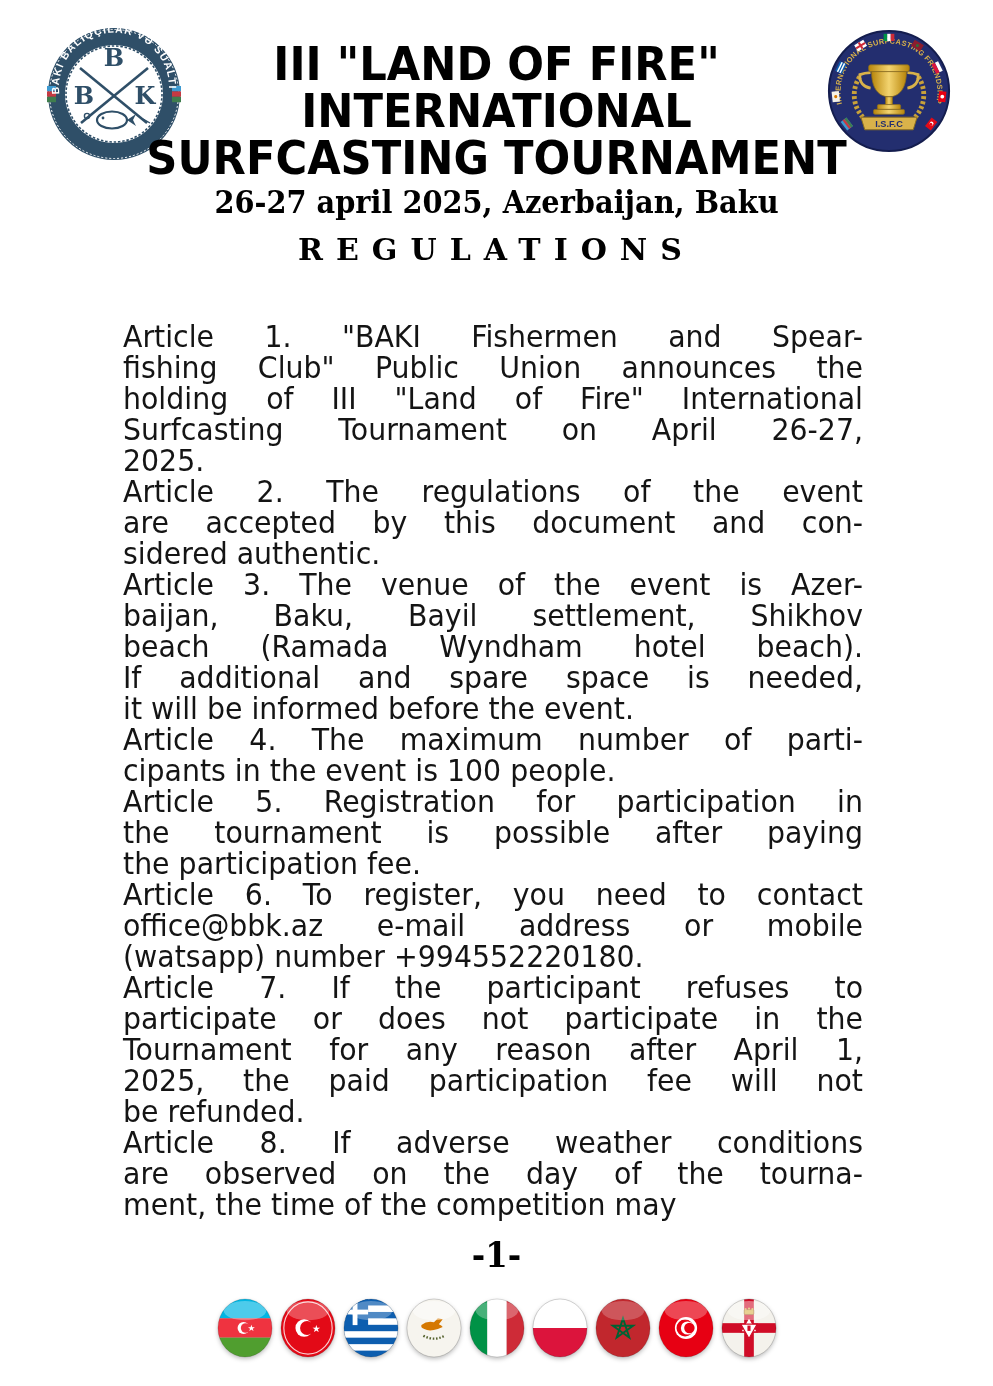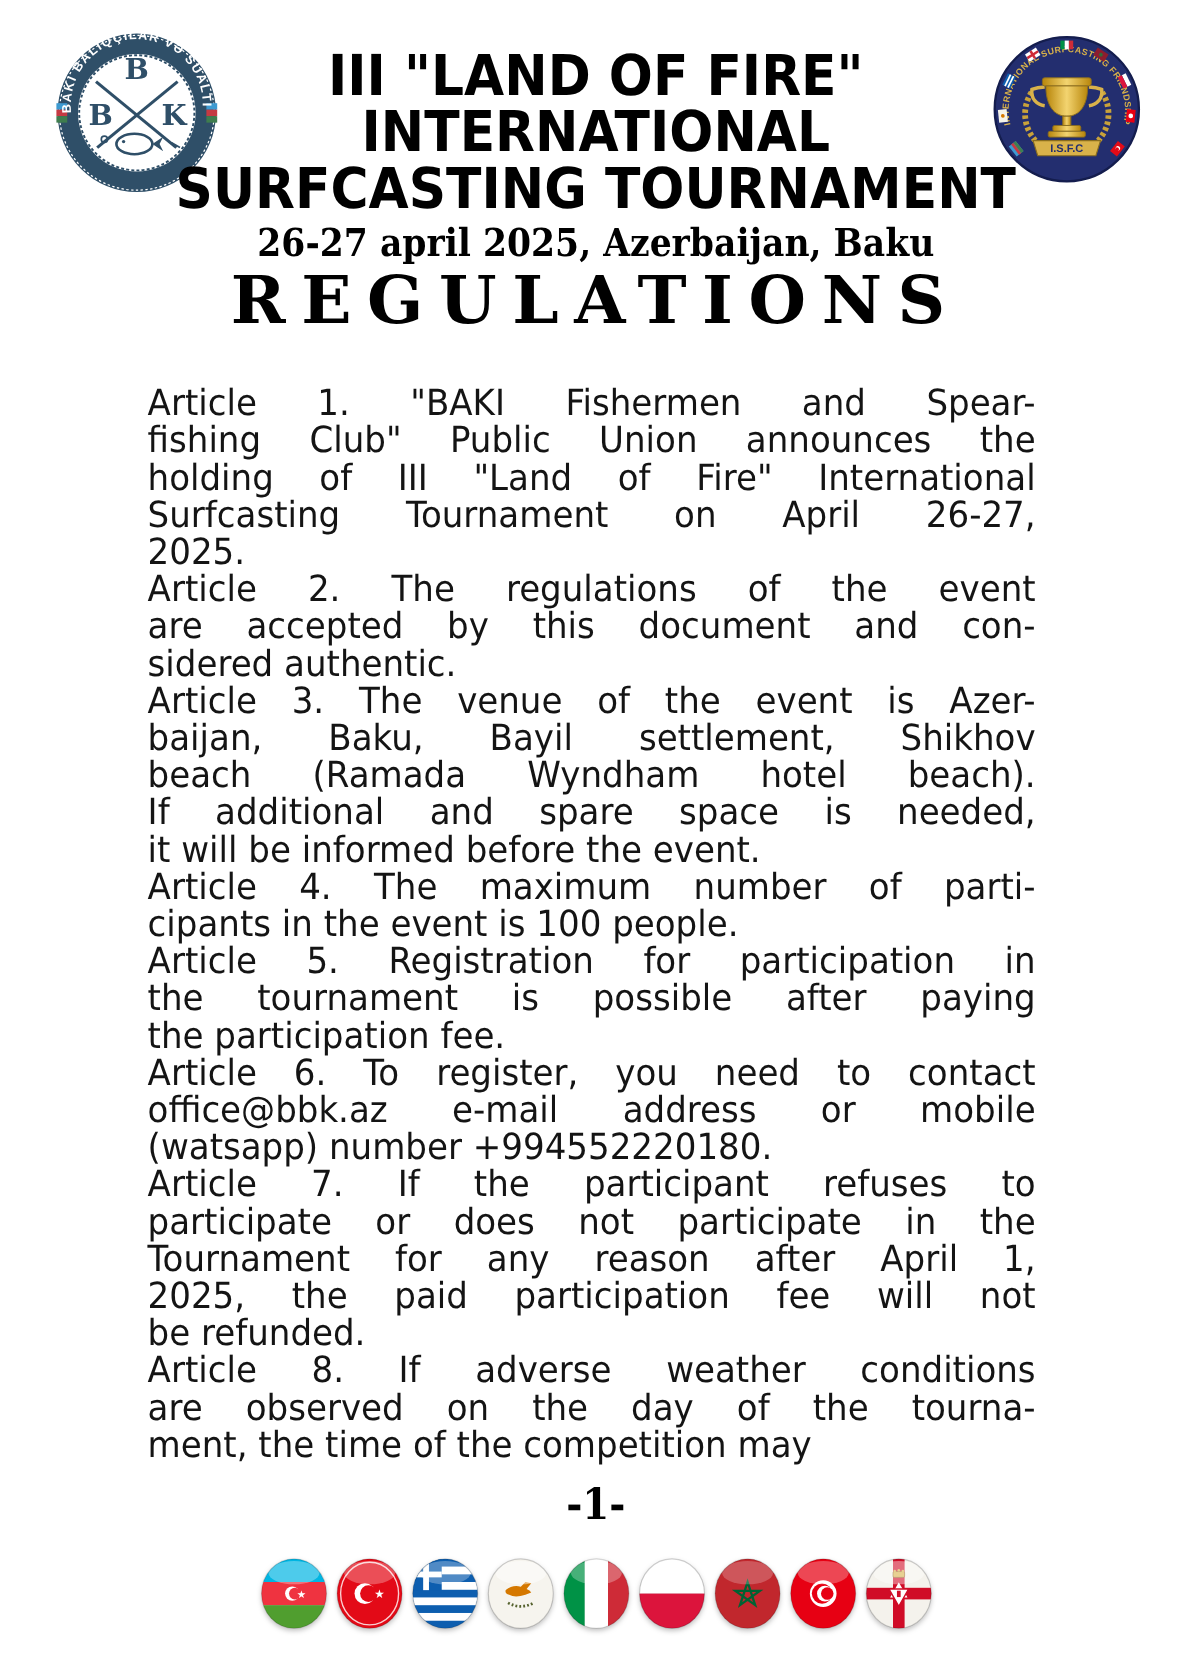--- a/index.html
+++ b/index.html
@@ -19,21 +19,21 @@
     font-size:47px; line-height:47px; color:#000;
     transform:scaleX(0.92); transform-origin:50% 0; white-space:nowrap;
   }
   .subtitle {
     font-family:"DejaVu Serif", serif; font-weight:bold;
     font-size:32px; line-height:42px; color:#000;
     transform:scaleX(0.90); transform-origin:50% 0; white-space:nowrap;
   }
   .regulations {
     font-family:"DejaVu Serif", serif; font-weight:bold;
-    font-size:55px; line-height:54px; letter-spacing:13px; color:#000;
+    font-size:30px; line-height:54px; letter-spacing:13px; color:#000;
     white-space:nowrap;
   }
 
   
   .articles-outer { position:absolute; left:123px; top:321px; width:740px; }
   .articles-inner {
     width:782px; transform:scaleX(0.9463); transform-origin:0 0;
     font-size:30px; line-height:31px; color:#141414;
   }
   .articles-inner .line { text-align:justify; text-align-last:justify; white-space:normal; }

